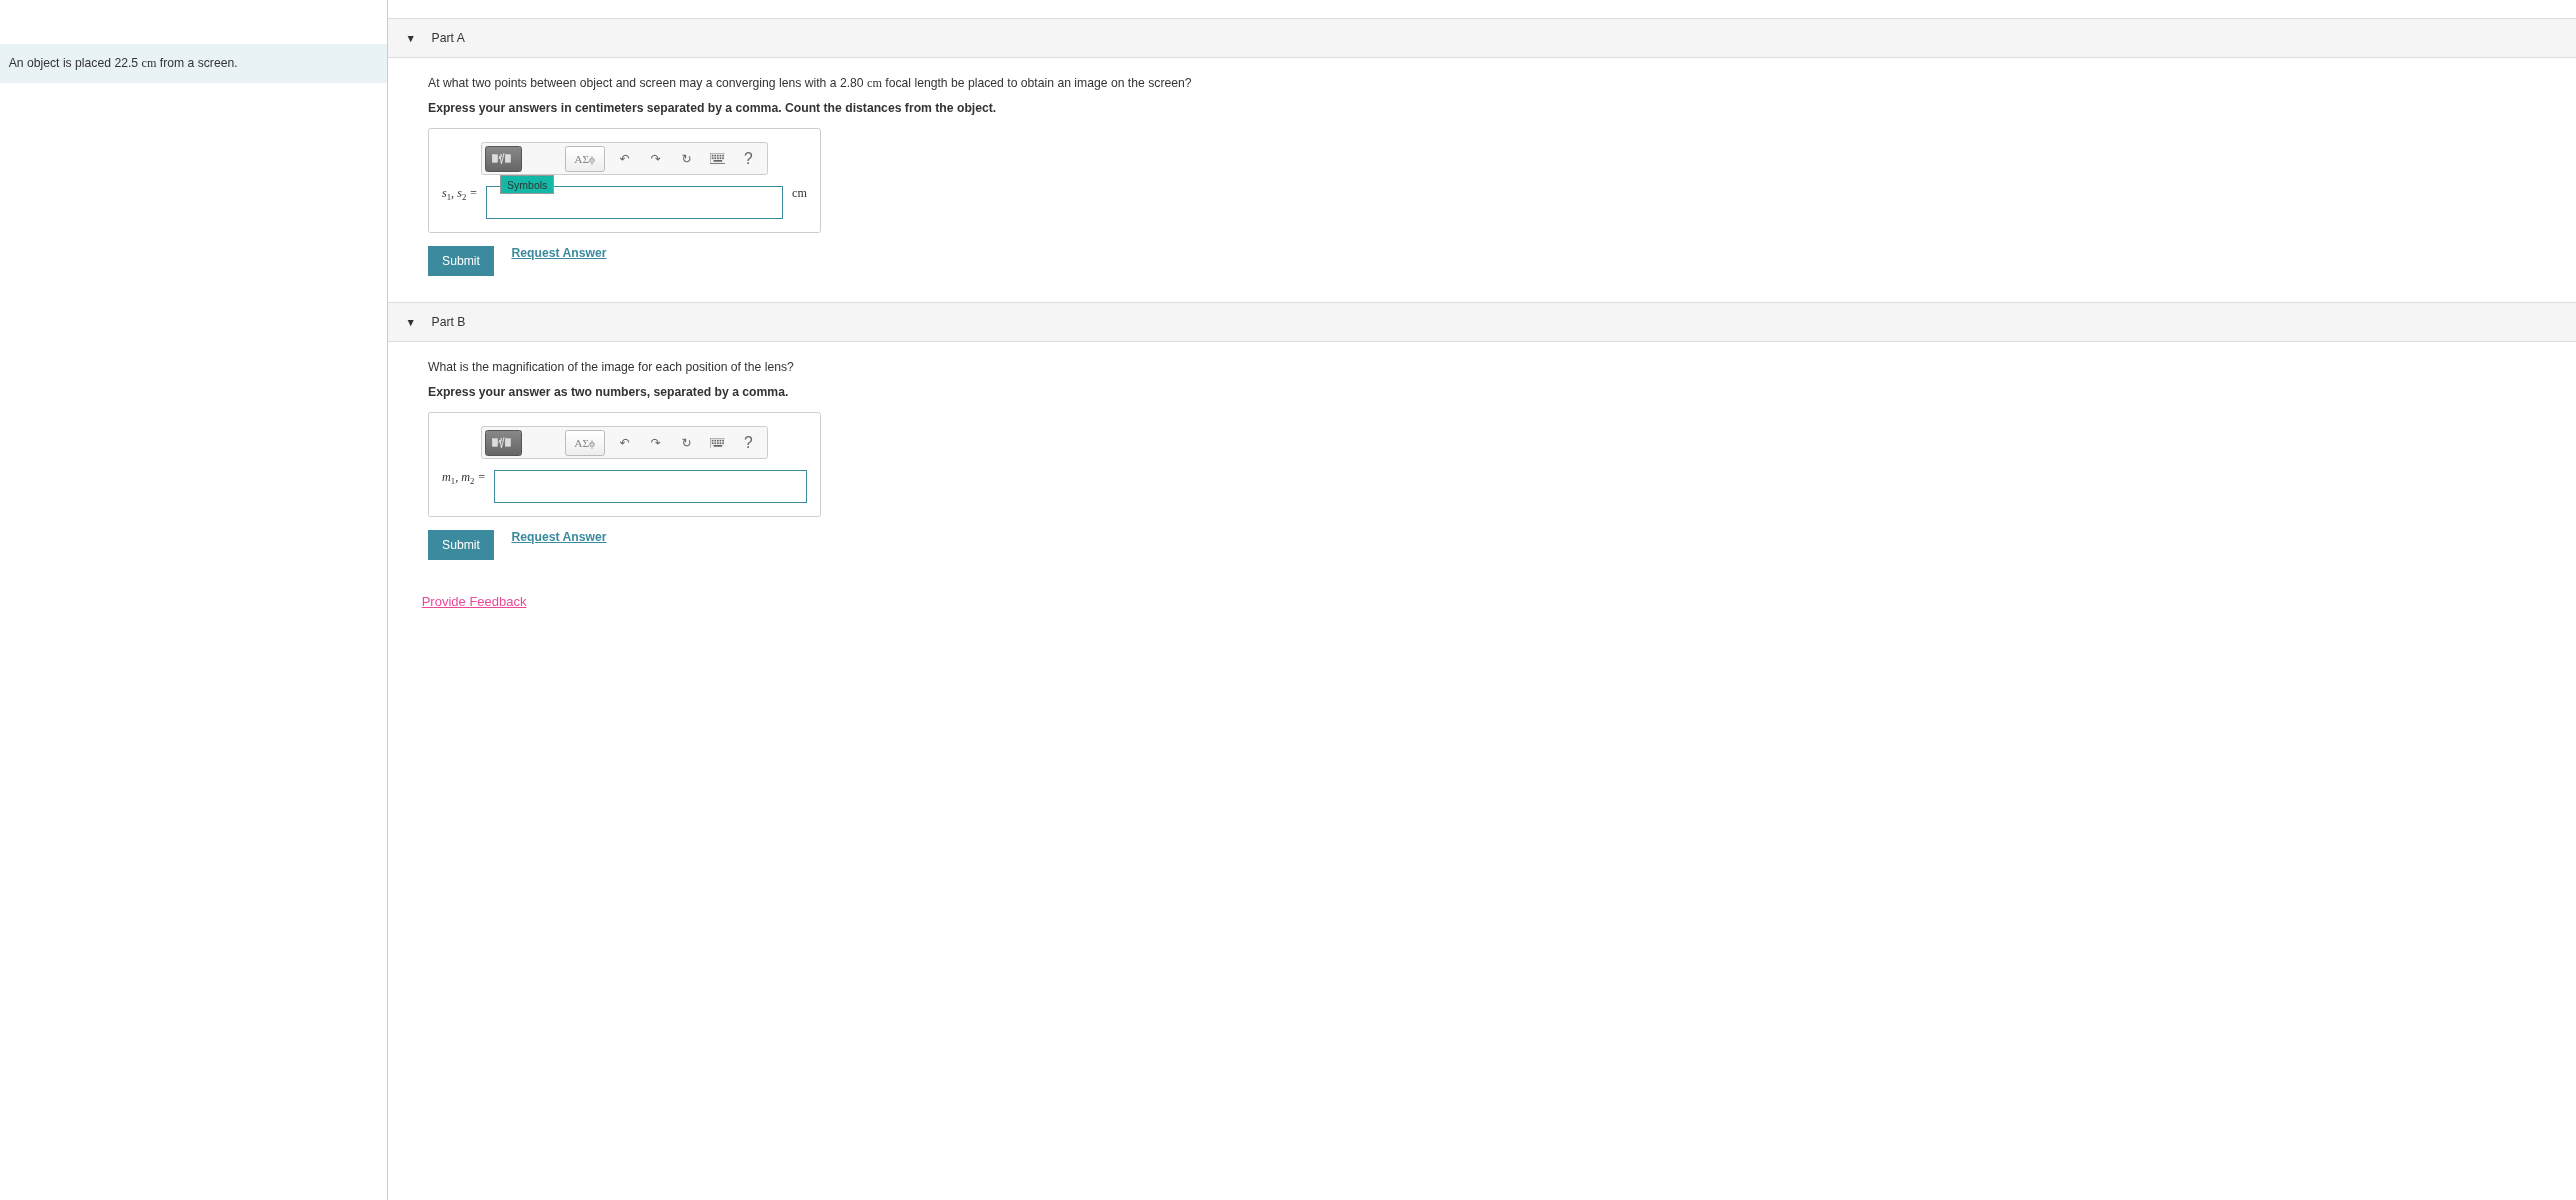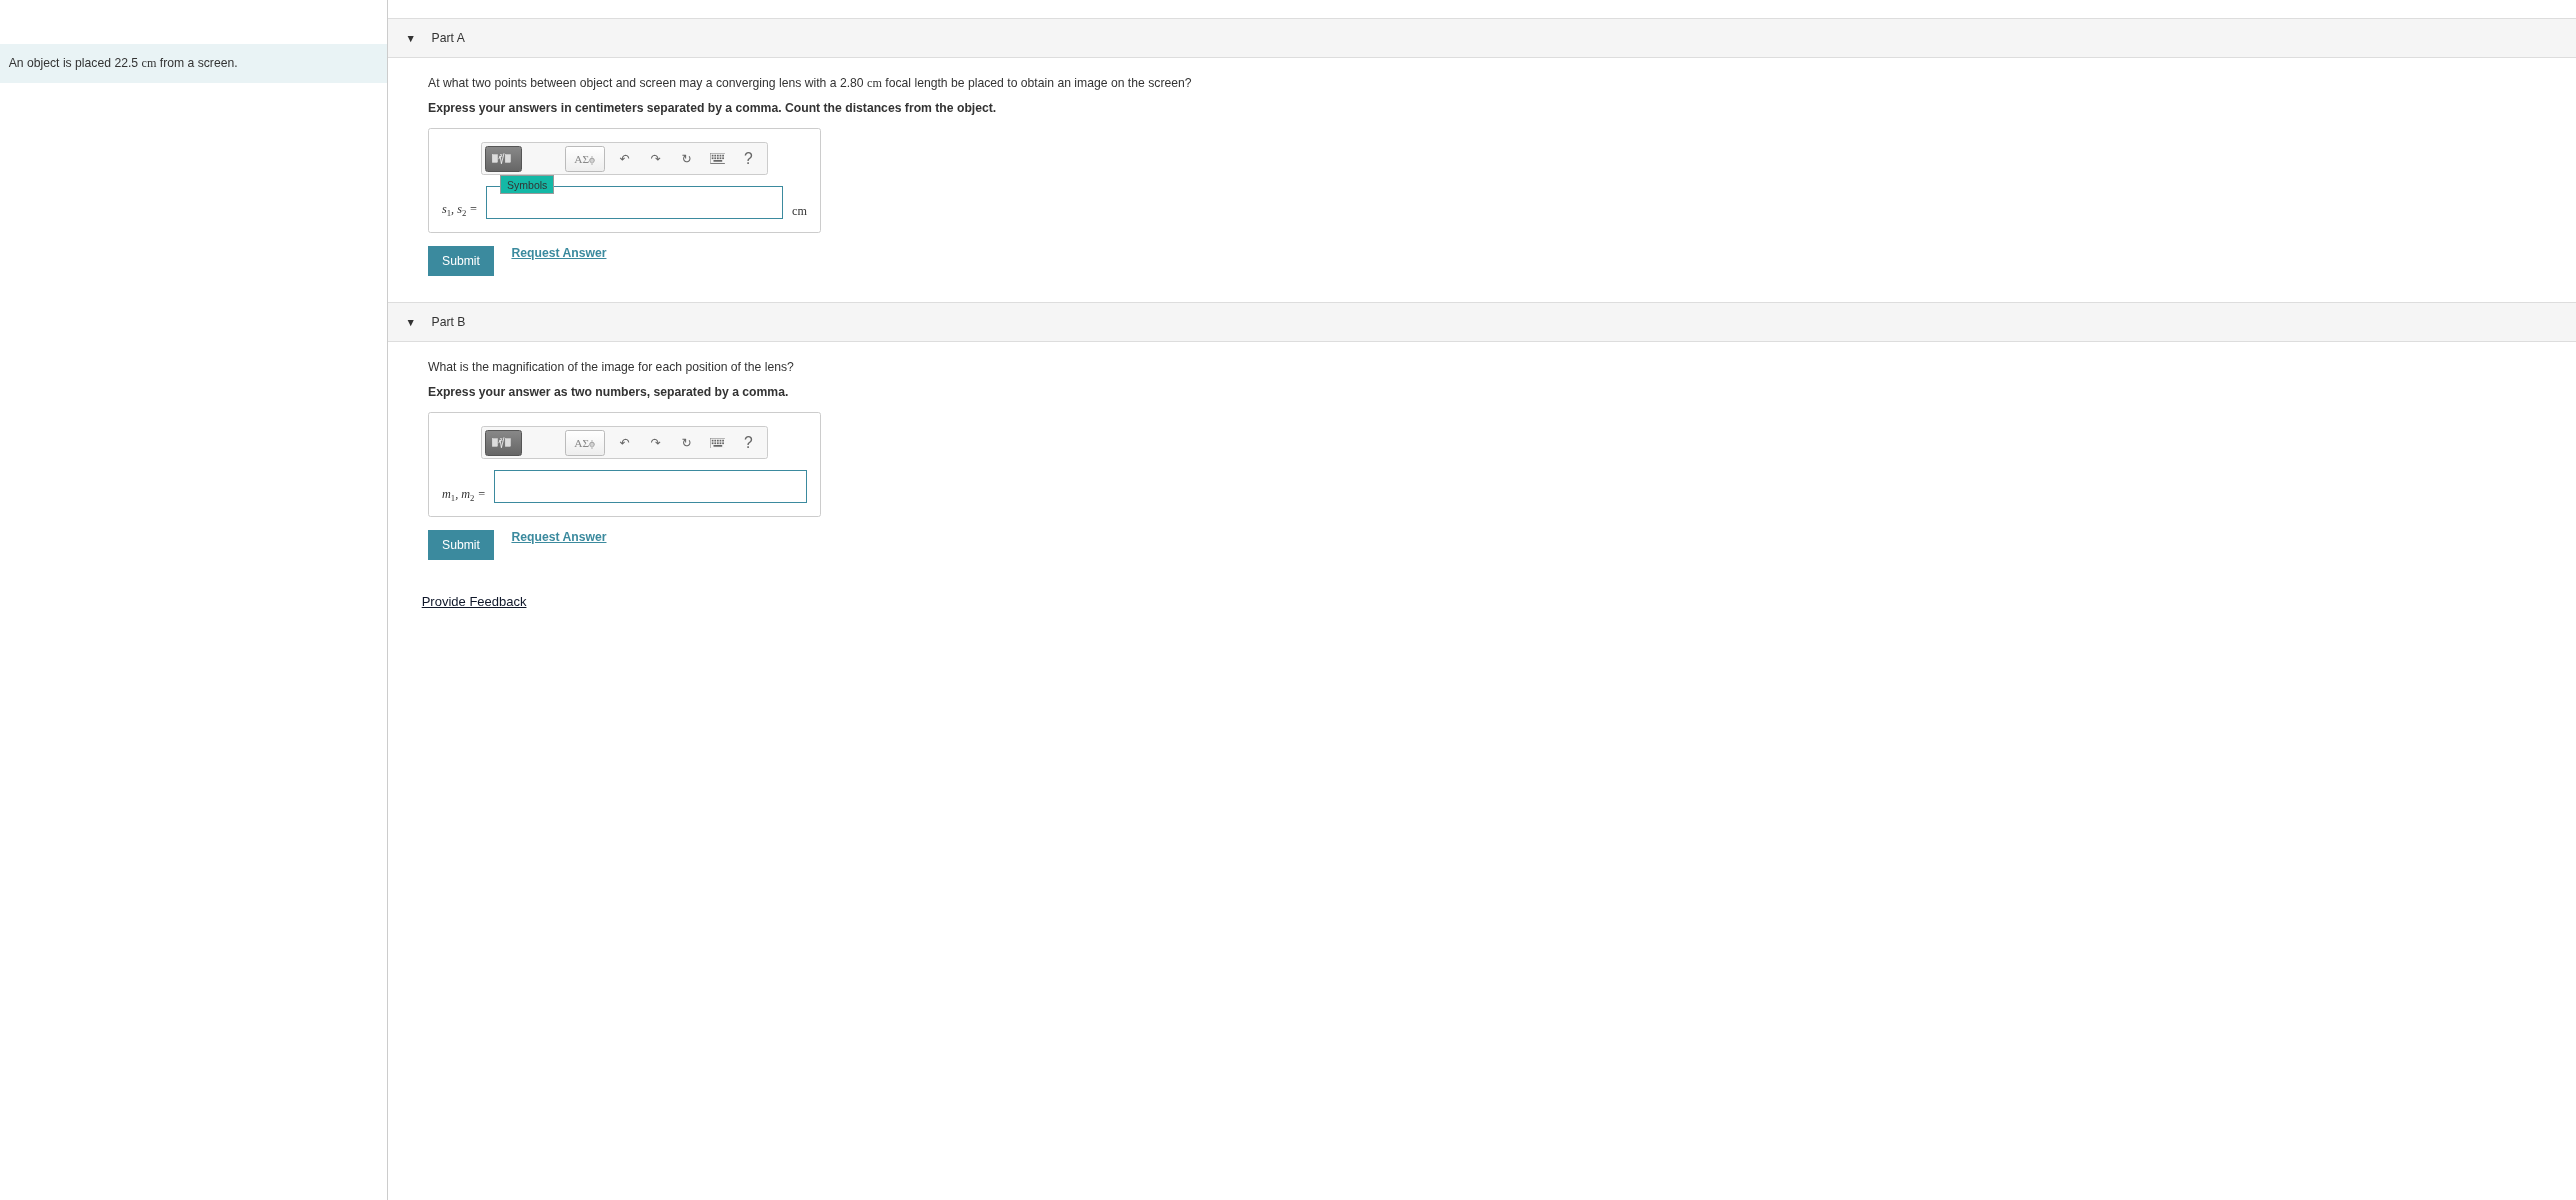--- a/index.html
+++ b/index.html
@@ -119,21 +119,21 @@
       top: 33px;
       left: 58px;
       background: #14b8a6;
       border: 0.9px solid #999;
       padding: 2.6px 6.1px;
       font-size: 10.5px;
       z-index: 5;
     }
     .answer-row {
       display: flex;
-      align-items: flex-end;
+      align-items: flex-start;
       gap: 8.7px;
     }
     .var-label {
       font-family: Georgia, serif;
       font-style: italic;
       font-size: 12.2px;
     }
     .var-label sub {
       font-style: normal;
       font-size: 8.7px;
@@ -162,21 +162,21 @@
       cursor: pointer;
     }
     .request-link {
       color: #3b8a9e;
       font-weight: bold;
       text-decoration: underline;
       cursor: pointer;
       font-size: 12.2px;
     }
     .feedback-link {
-      color: #0f172a;
+      color: #ec4899;
       text-decoration: underline;
       cursor: pointer;
       font-size: 13px;
       margin-left: 0px;
       display: inline-block;
       margin-top: 8.7px;
       margin-bottom: 17.5px;
       padding-left: 32px;
     }
     .feedback-wrap {

